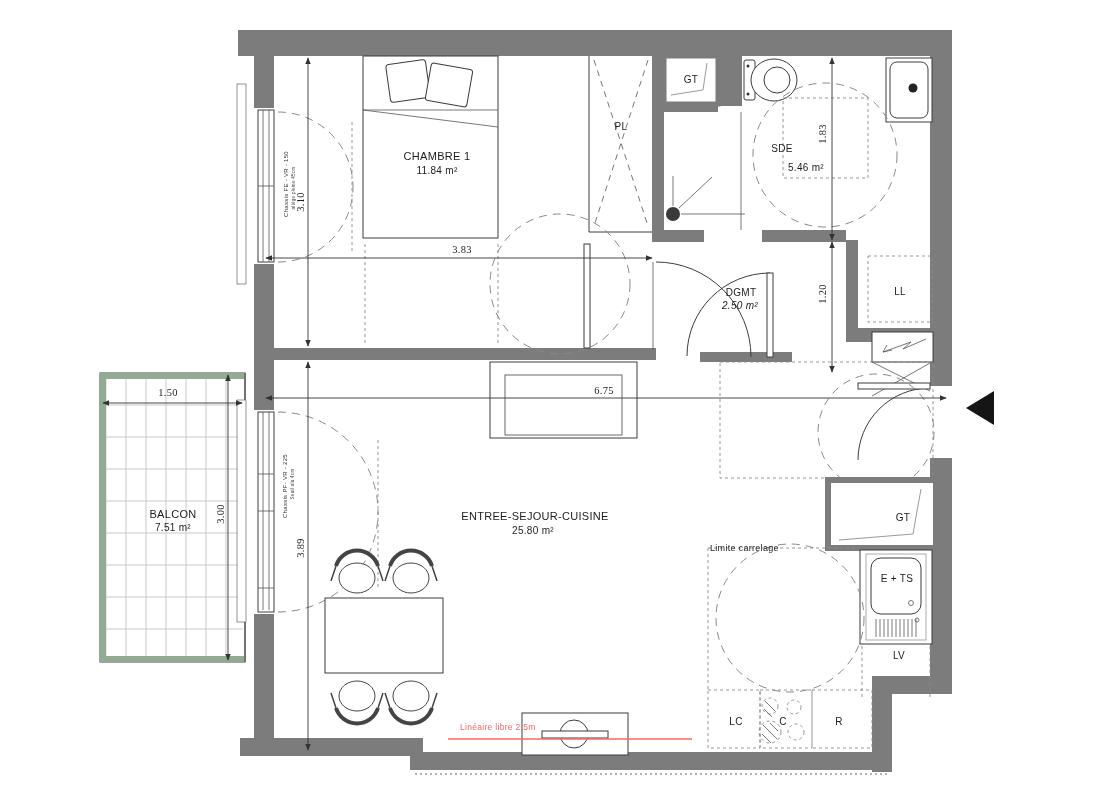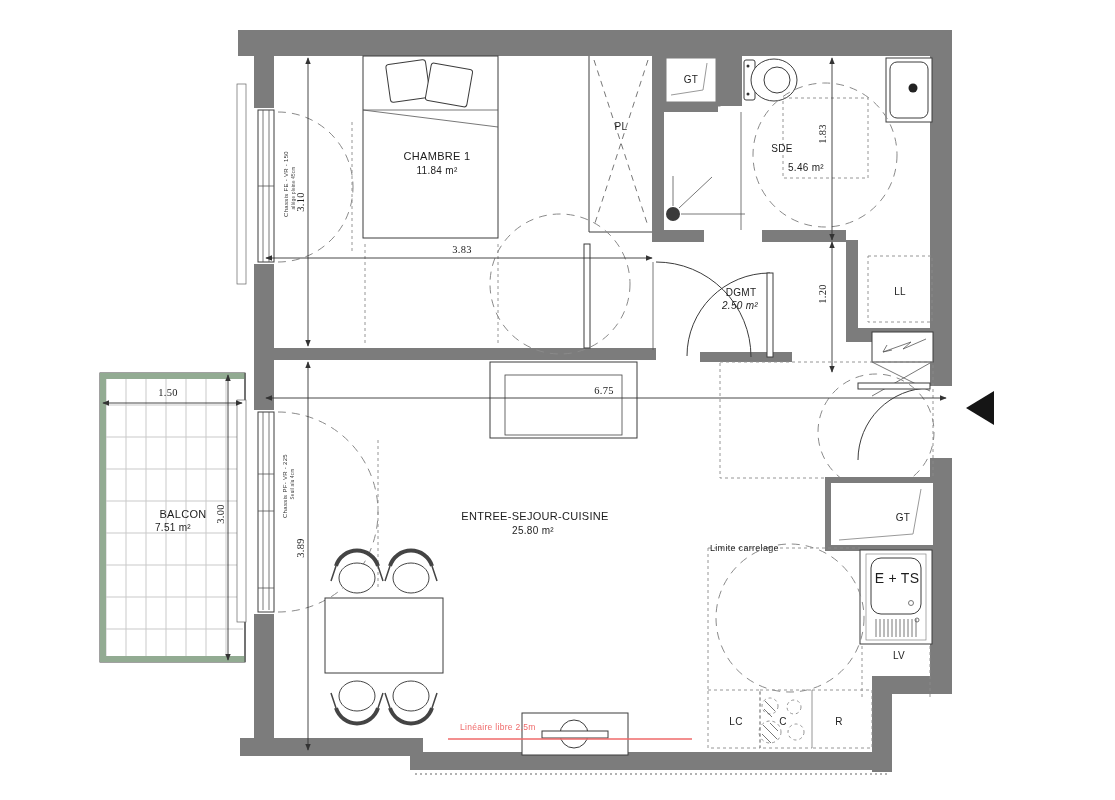--- a/index.html
+++ b/index.html
@@ -217,28 +217,28 @@
 </svg>
 
 <div class="lbl b11" style="left:437px;top:156px;">CHAMBRE 1</div>
 <div class="lbl" style="left:437px;top:170px;">11.84 m²</div>
 <div class="lbl" style="left:782px;top:148px;">SDE</div>
 <div class="lbl" style="left:782px;top:167px;margin-left:24px;">5.46 m²</div>
 <div class="lbl" style="left:741px;top:292px;">DGMT</div>
 <div class="lbl" style="left:740px;top:305px;font-style:italic;">2.50 m²</div>
 <div class="lbl b11" style="left:535px;top:516px;">ENTREE-SEJOUR-CUISINE</div>
 <div class="lbl" style="left:533px;top:530px;">25.80 m²</div>
-<div class="lbl b11" style="left:183px;top:514px;">BALCON</div>
+<div class="lbl b11" style="left:173px;top:514px;">BALCON</div>
 <div class="lbl" style="left:173px;top:527px;">7.51 m²</div>
 
 <div class="lbl" style="left:621px;top:126px;">PL</div>
 <div class="lbl" style="left:691px;top:79px;">GT</div>
 <div class="lbl" style="left:903px;top:517px;">GT</div>
 <div class="lbl" style="left:900px;top:291px;">LL</div>
-<div class="lbl" style="left:897px;top:578px;font-size:14px;">E + TS</div>
+<div class="lbl" style="left:897px;top:578px;font-size:10px;">E + TS</div>
 <div class="lbl" style="left:899px;top:655px;">LV</div>
 <div class="lbl" style="left:736px;top:721px;">LC</div>
 <div class="lbl" style="left:783px;top:721px;">C</div>
 <div class="lbl" style="left:839px;top:721px;">R</div>
 
 <div class="lbl dim" style="left:462px;top:249px;">3.83</div>
 <div class="lbl dim rot" style="left:300px;top:202px;">3.10</div>
 <div class="lbl dim" style="left:604px;top:390px;">6.75</div>
 <div class="lbl dim rot" style="left:300px;top:548px;">3.89</div>
 <div class="lbl dim" style="left:168px;top:392px;">1.50</div>

